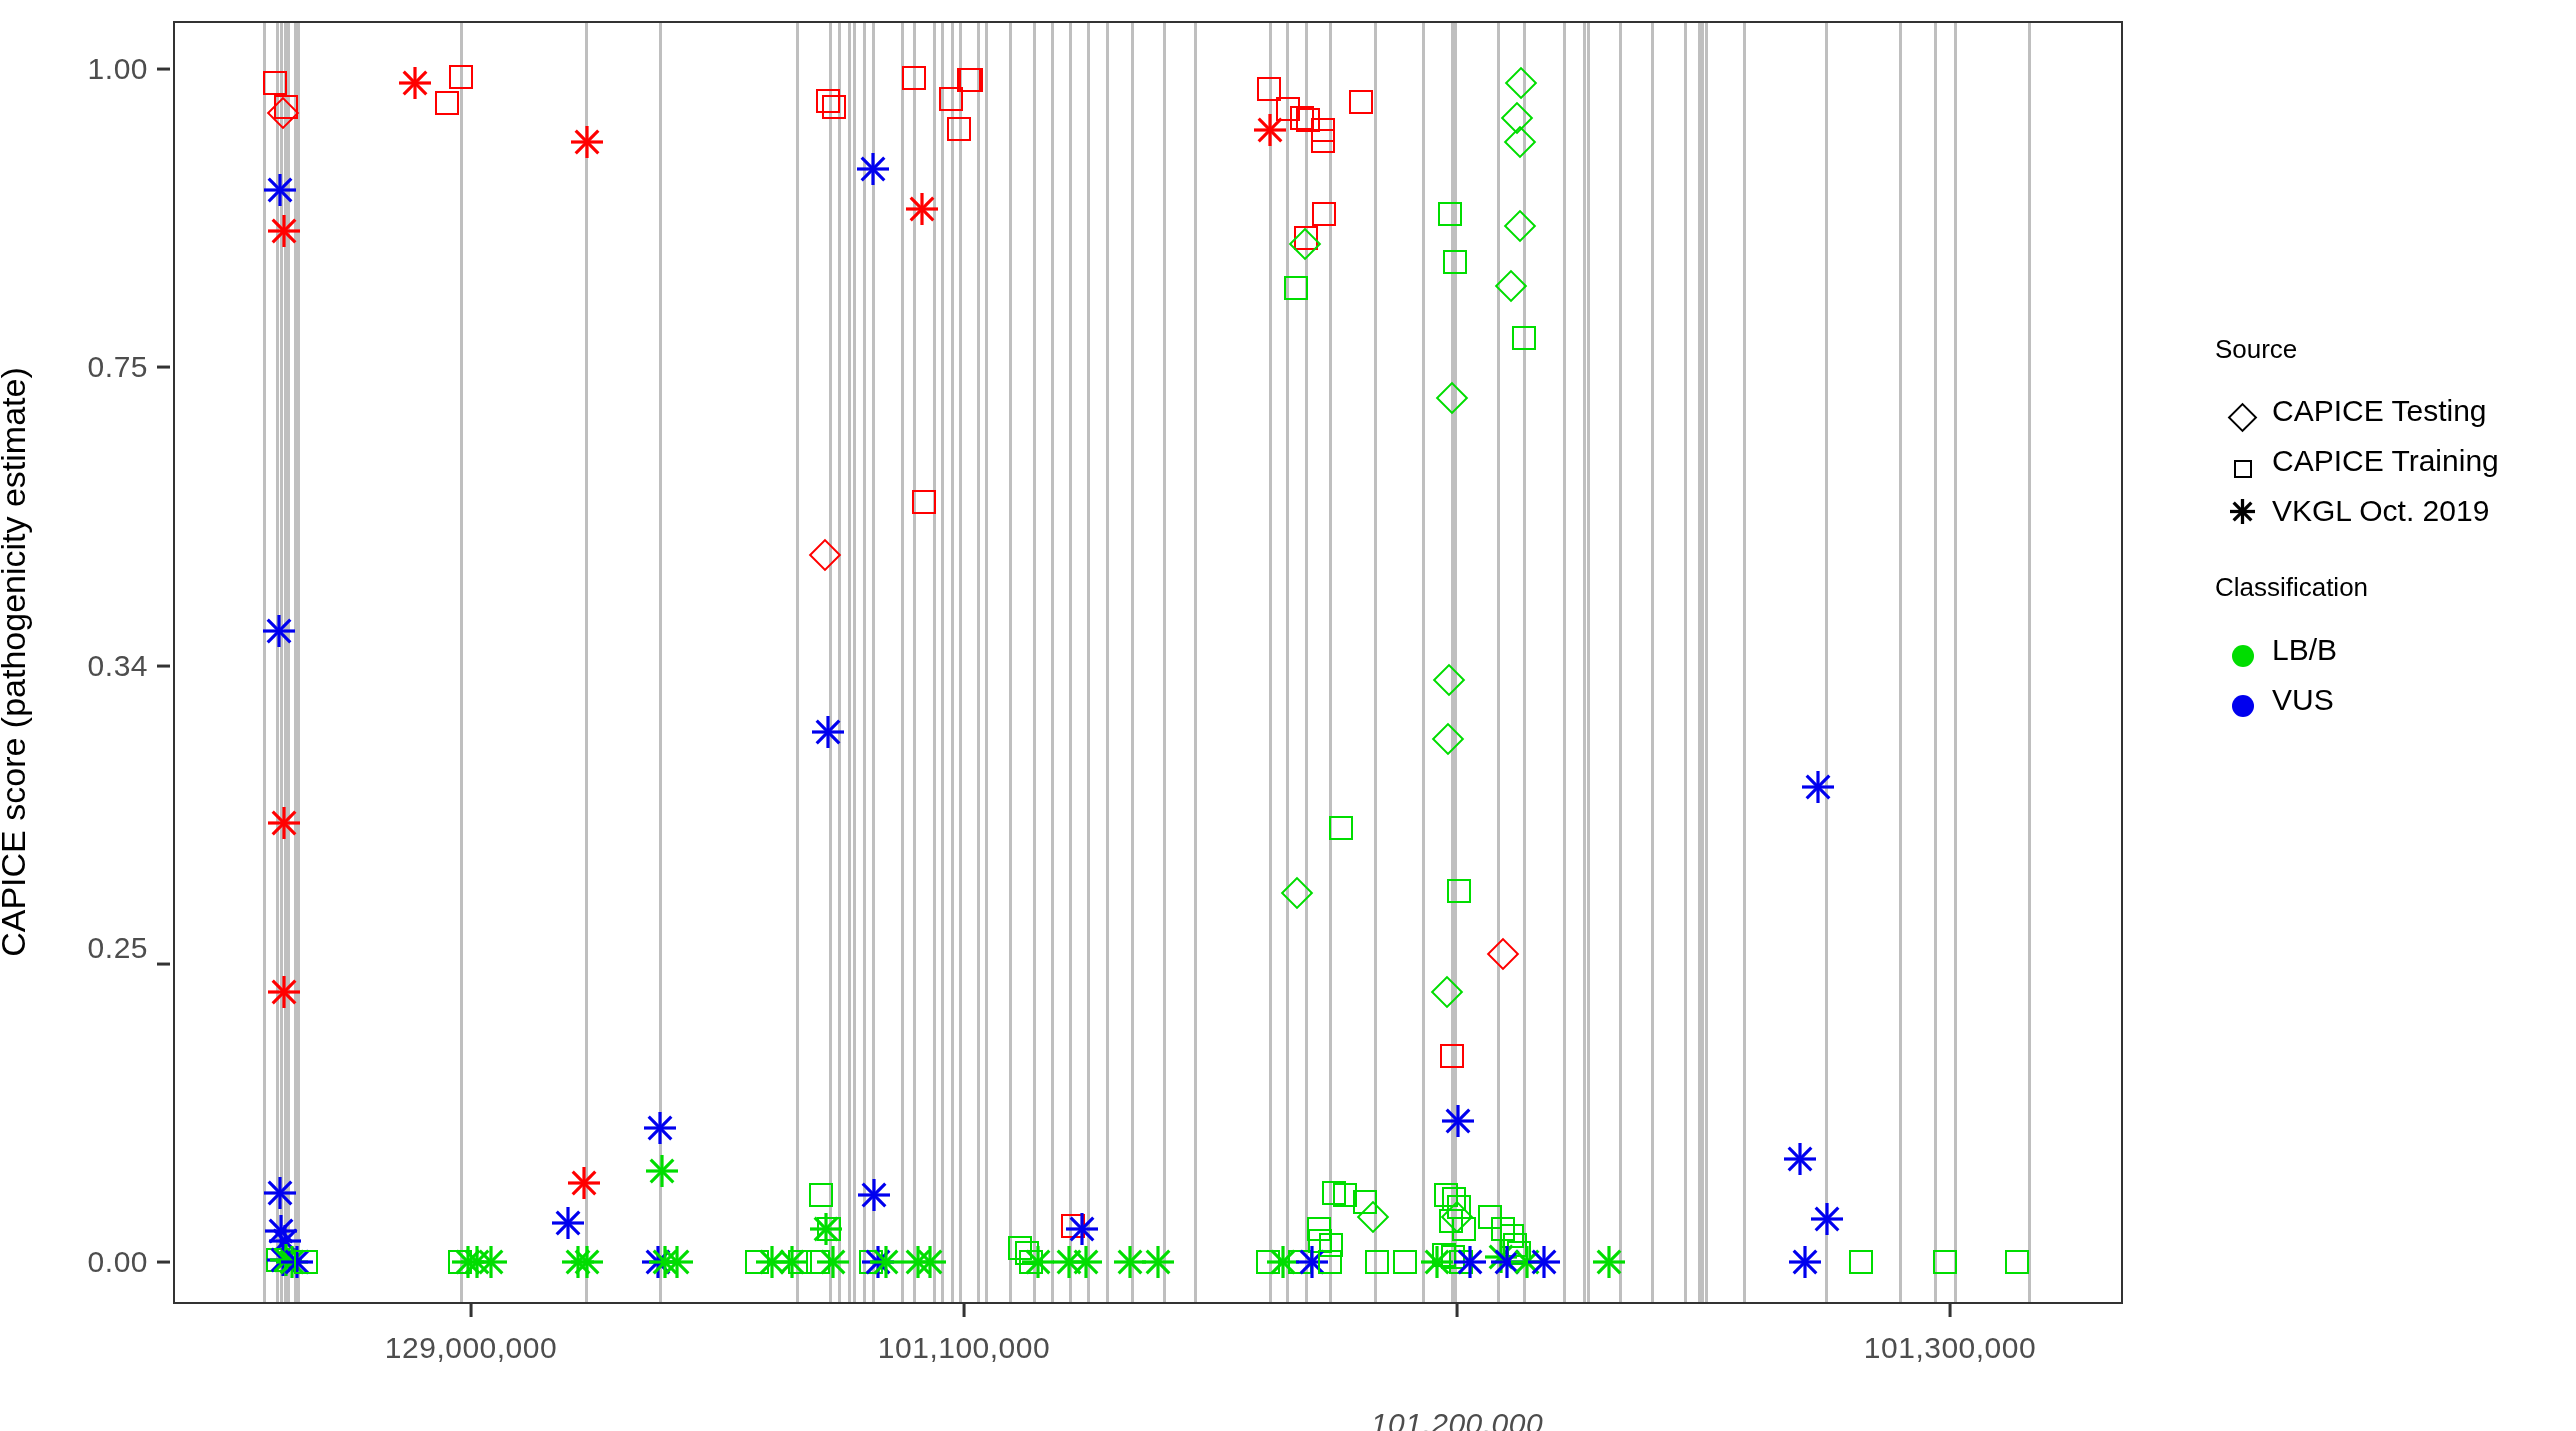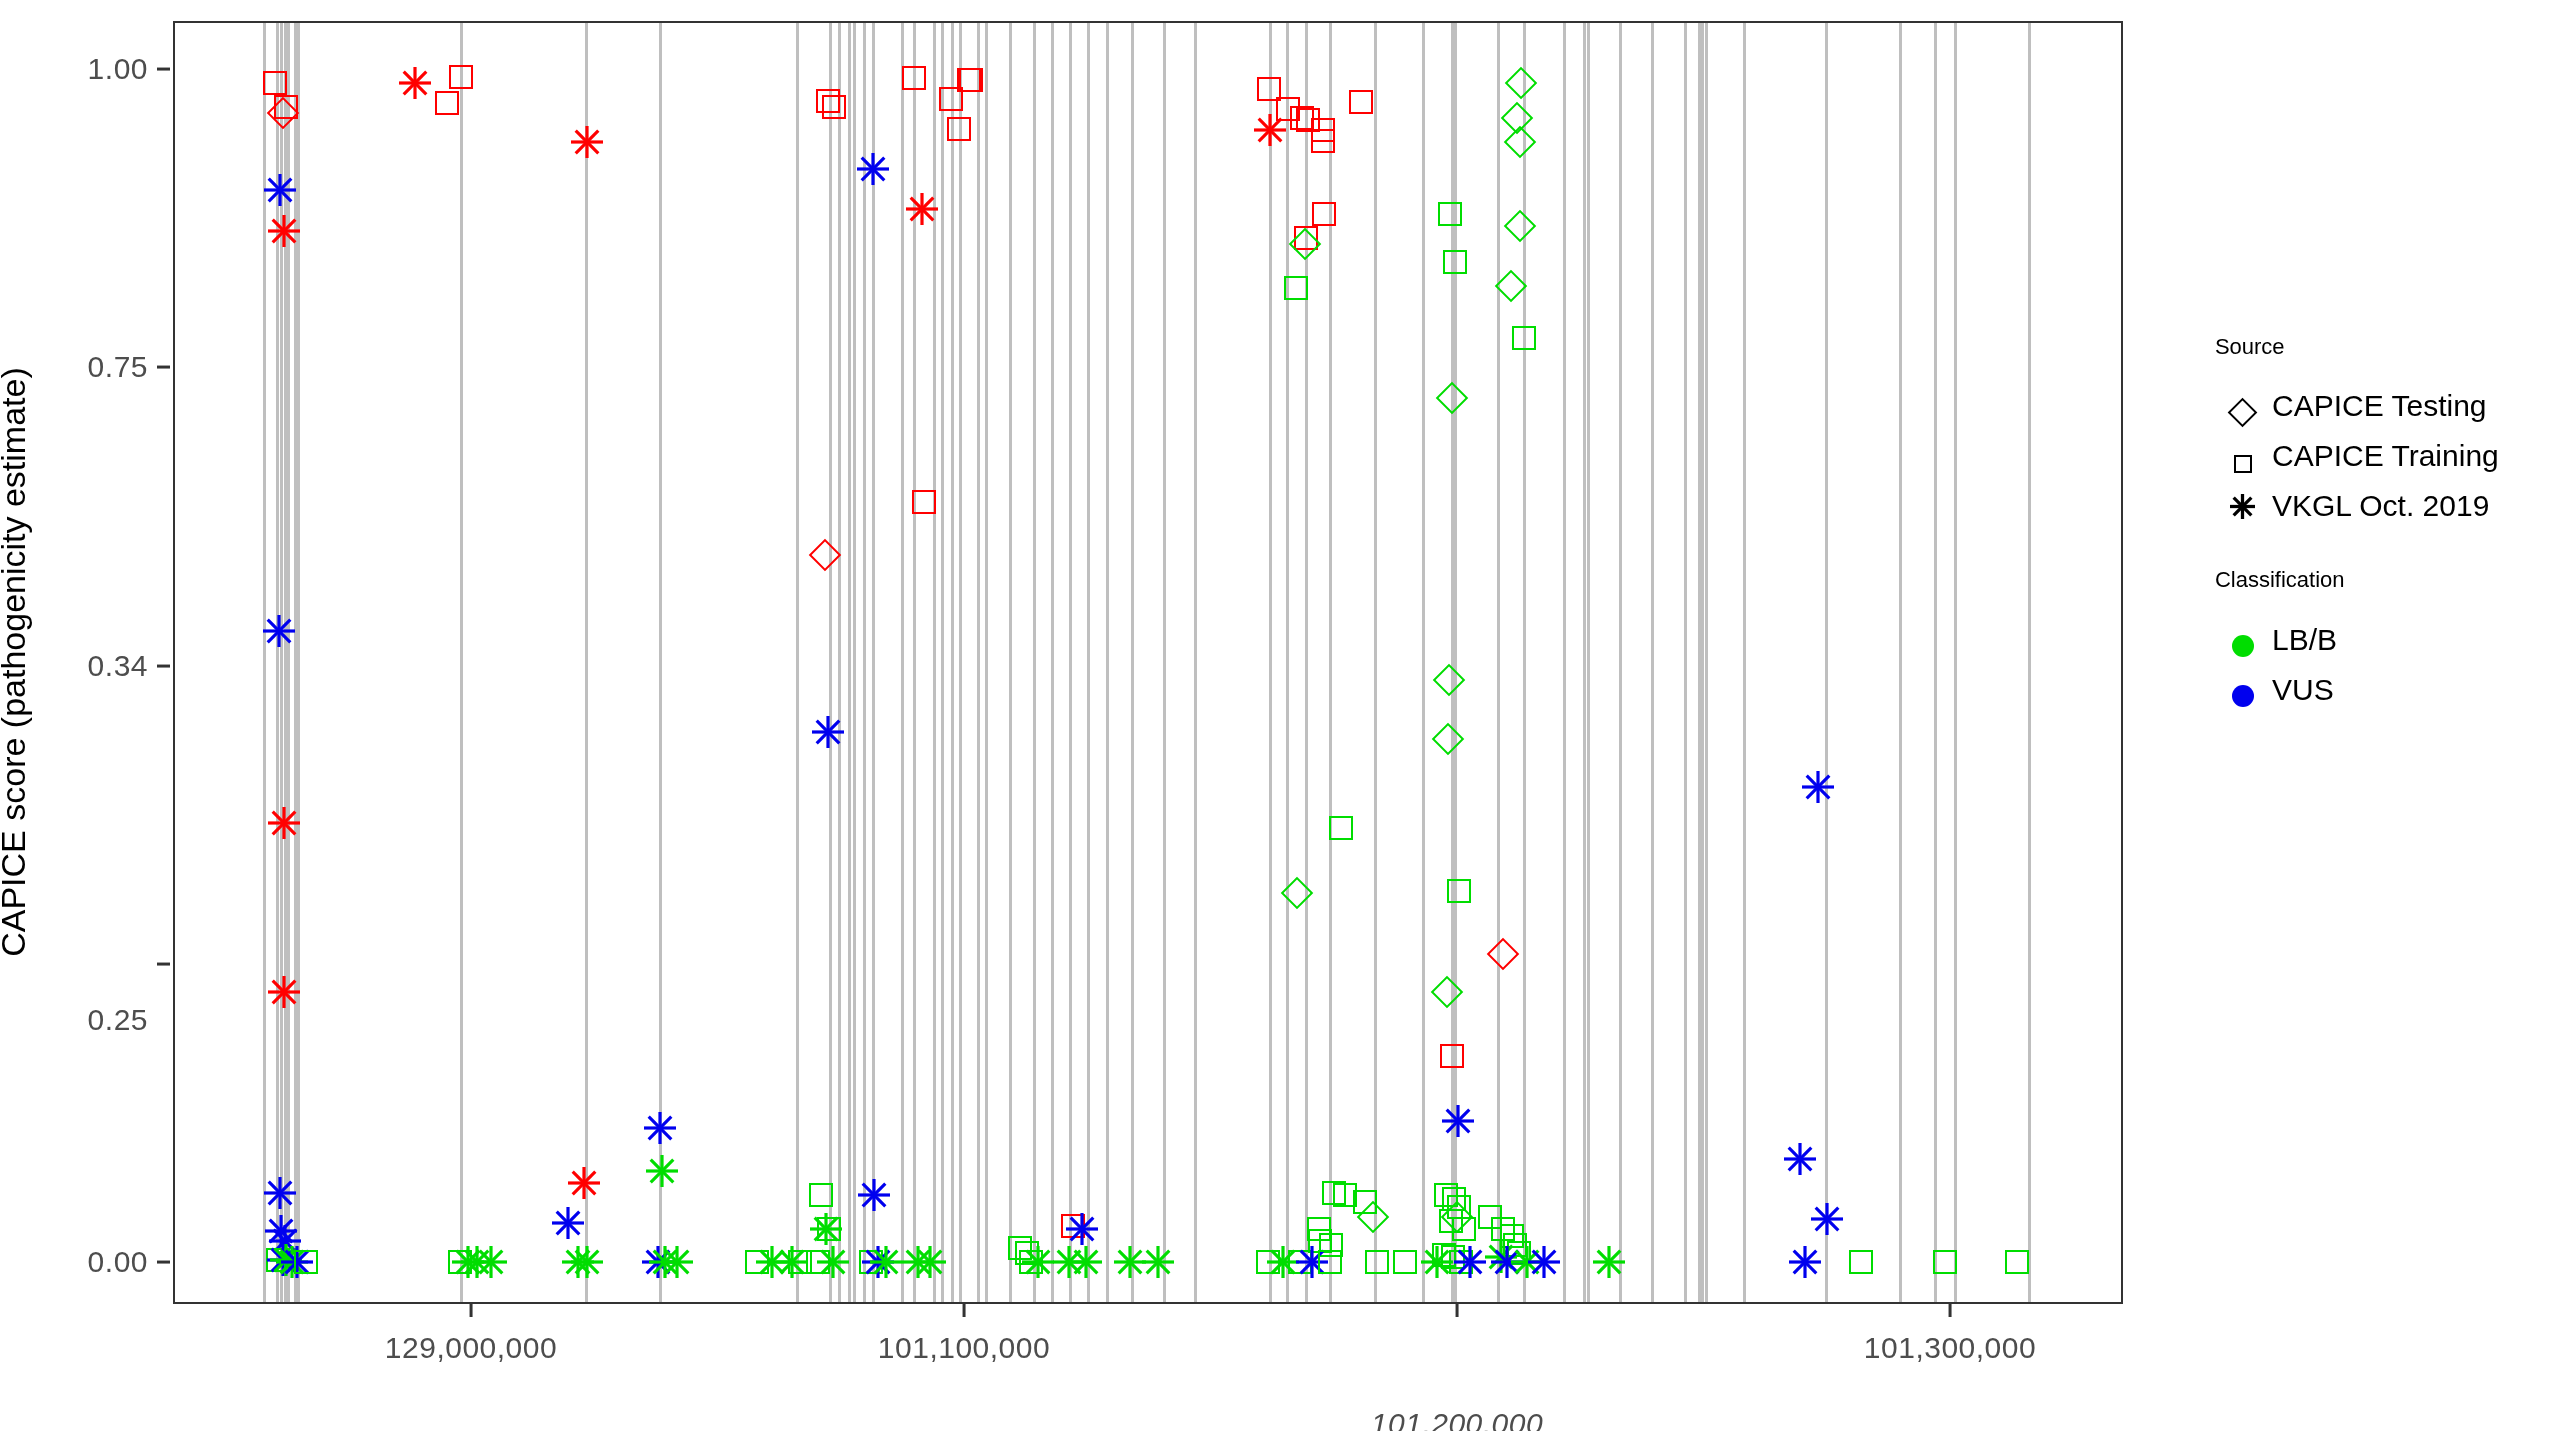--- a/index.html
+++ b/index.html
@@ -31,40 +31,40 @@
              color:#4d4d4d;font-size:30px;letter-spacing:0.5px;white-space:nowrap;}
   .xtick-mark{position:absolute;width:2.9px;height:13.4px;background:#333;transform:translateX(-50%);}
 
   #ylab{position:absolute;left:13.4px;top:662px;transform:translate(-50%,-50%) rotate(-90deg);
         transform-origin:center center;font-size:34px;color:#000;white-space:nowrap;}
   #xlab{position:absolute;left:1148px;top:1388px;transform:translate(-50%,-50%);
         font-size:34px;color:#000;white-space:nowrap;}
 
   
   #legend{position:absolute;left:2213px;top:334px;width:343px;}
-  .leg-title{font-size:22px;color:#000;margin:0 0 13.4px 1.9px;white-space:nowrap;}
+  .leg-title{font-size:26px;color:#000;margin:0 0 13.4px 1.9px;white-space:nowrap;}
   .leg-row{display:flex;align-items:flex-end;height:50px;}
   .leg-key{width:59px;min-width:59px;display:flex;align-items:center;justify-content:center;}
   .leg-lbl{font-size:30px;color:#000;white-space:nowrap;}
   .leg-gap{height:44px;}
   .k-diamond{width:21px;height:21px;border:2.5px solid #000;transform:rotate(45deg);box-sizing:border-box;}
   .k-square{width:18px;height:18px;border:2.5px solid #000;box-sizing:border-box;}
   .k-dot{width:22px;height:22px;border-radius:50%;}
 </style>
 </head>
 <body>
 
 <div id="root">
 
   <div id="ylab">CAPICE score (pathogenicity estimate)</div>
 
   <div id="yticks">
       <div class="ytick-lbl" style="top: 1262px; right: 2428px;">0.00</div>
       <div class="ytick-mark" style="top: 1262px; left: 157px;"></div>
-      <div class="ytick-lbl" style="top: 1020px; right: 2428px;">0.25</div>
+      <div class="ytick-lbl" style="top: 948px; right: 2428px;">0.25</div>
       <div class="ytick-mark" style="top: 964px; left: 157px;"></div>
       <div class="ytick-lbl" style="top: 666px; right: 2428px;">0.34</div>
       <div class="ytick-mark" style="top: 666px; left: 157px;"></div>
       <div class="ytick-lbl" style="top: 367px; right: 2428px;">0.75</div>
       <div class="ytick-mark" style="top: 367px; left: 157px;"></div>
       <div class="ytick-lbl" style="top: 69px; right: 2428px;">1.00</div>
       <div class="ytick-mark" style="top: 69px; left: 157px;"></div>
     </div>
 
   <div id="panel">

